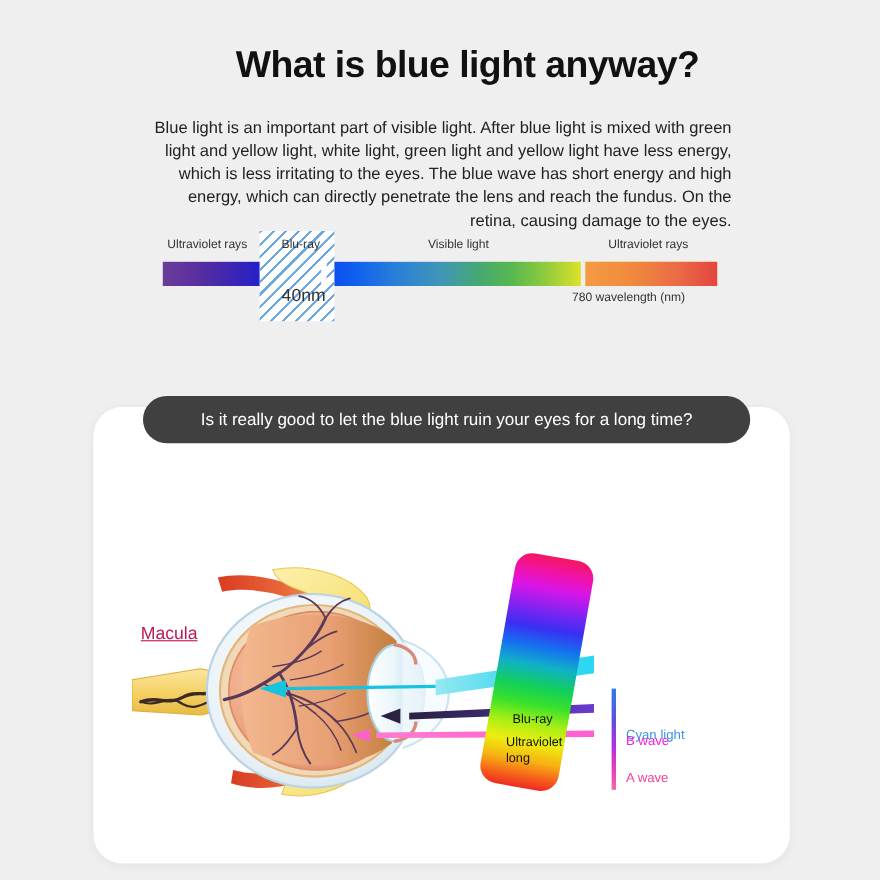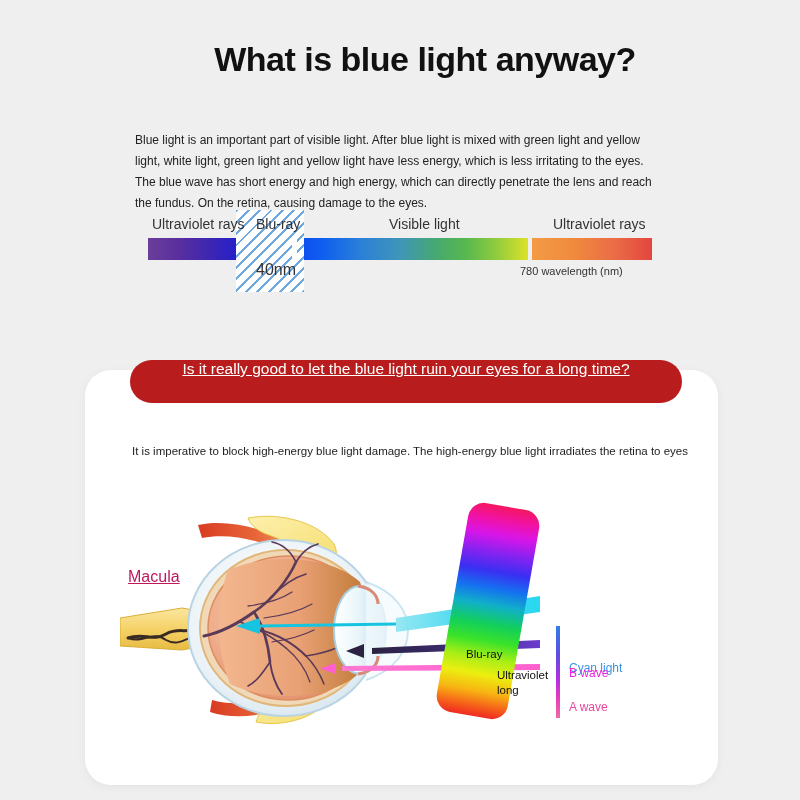--- a/index.html
+++ b/index.html
@@ -18,27 +18,27 @@
     position:absolute;left:0;top:40px;width:800px;
     text-align:center;
     font-size:34px;font-weight:700;letter-spacing:-0.5px;
     color:#111;
     margin-left:25px;
   }
 
   
   .intro{
     position:absolute;left:135px;top:106px;width:530px;
-    text-align:left;
-    font-size:12px;line-height:21px;color:#222;margin-top:24px;
+    text-align:right;
+    font-size:15px;line-height:21px;color:#222;
   }
 
   
   .spectrum-wrap{position:absolute;left:148px;top:208px;width:504px;height:92px;}
-  .sp-label{position:absolute;font-size:14px;color:#333;white-space:nowrap;}
+  .sp-label{position:absolute;font-size:11px;color:#333;white-space:nowrap;}
   .sp-uv-left{left:4px;top:8px;}
   .sp-blu{left:108px;top:8px;}
   .sp-visible{left:241px;top:8px;}
   .sp-uv-right{left:405px;top:8px;}
   .sp-40nm{left:94px;top:53px;font-size:16px;color:#333;margin-left:14px;}
   .sp-780{left:372px;top:57px;font-size:11px;color:#333;}
 
   .bar{
     position:absolute;left:0;top:30px;width:504px;height:22px;
     background:linear-gradient(to right,
@@ -79,23 +79,23 @@
   }
 
   
   .card{
     position:absolute;left:85px;top:370px;width:633px;height:415px;
     background:#fff;border-radius:26px;
     box-shadow:0 2px 10px rgba(0,0,0,0.05);
   }
   .banner{
     position:absolute;left:130px;top:360px;width:552px;height:43px;
-    background:#b91c1c;border-radius:22px;
-    display:flex;justify-content:center;
-    color:#fff;font-size:15.5px;text-decoration:underline;
+    background:#404040;border-radius:22px;
+    display:flex;align-items:center;justify-content:center;
+    color:#fff;font-size:15.5px;
   }
   .card-line1{
     position:absolute;left:110px;top:445px;width:600px;
     text-align:center;font-size:11.5px;color:#1d1d1d;
   }
   .card-line2{
     position:absolute;left:110px;top:477px;width:600px;
     text-align:center;font-size:11.5px;color:#3f8ae0;
   }
 
@@ -123,21 +123,21 @@
       #12cf5c 56%,
       #3ae22a 64%,
       #a6ee16 72%,
       #ecee10 80%,
       #f7b412 88%,
       #f6601a 95%,
       #ef2a22 100%);
   }
   .rb-lbl{position:absolute;font-size:11.5px;color:#111;white-space:nowrap;}
   .rb-blu{left:466px;top:648px;}
-  .rb-uv{left:460px;top:668px;line-height:15px;margin-left:37px;}
+  .rb-uv{left:460px;top:668px;line-height:15px;}
 
   
   .legend-bar{
     position:absolute;left:556px;top:626px;width:4px;height:92px;
     background:linear-gradient(to bottom,#2f7fe8 0%,#5b4fe0 30%,#b42fe0 58%,#e83fb8 80%,#ee6aa8 100%);
   }
   .legend-item{position:absolute;font-size:12px;white-space:nowrap;}
   .lg-cyan{left:569px;top:633px;color:#3a92e8;margin-top:28px;}
   .lg-b{left:569px;top:666px;color:#ee22dd;}
   .lg-a{left:569px;top:700px;color:#ee4499;}
@@ -165,21 +165,20 @@
     <div class="sp-label sp-40nm">40nm</div>
     <div class="sp-label sp-780">780 wavelength (nm)</div>
   </div>
 
   <div class="card"></div>
 
   <div class="banner">
     <span>Is it really good to let the blue light ruin your eyes for a long time?</span>
   </div>
 
-  <div class="card-line1">It is imperative to block high-energy blue light damage. The high-energy blue light irradiates the retina to eyes</div>
 
   <svg class="eye-svg" width="420" height="235" viewBox="0 0 420 235">
     <defs>
       <radialGradient id="gSclera" cx="45%" cy="40%" r="70%">
         <stop offset="0%" stop-color="#ffffff"></stop>
         <stop offset="70%" stop-color="#eaf2f7"></stop>
         <stop offset="100%" stop-color="#cfe0ec"></stop>
       </radialGradient>
       <radialGradient id="gRetina" cx="40%" cy="38%" r="72%">
         <stop offset="0%" stop-color="#f7c9ac"></stop>

